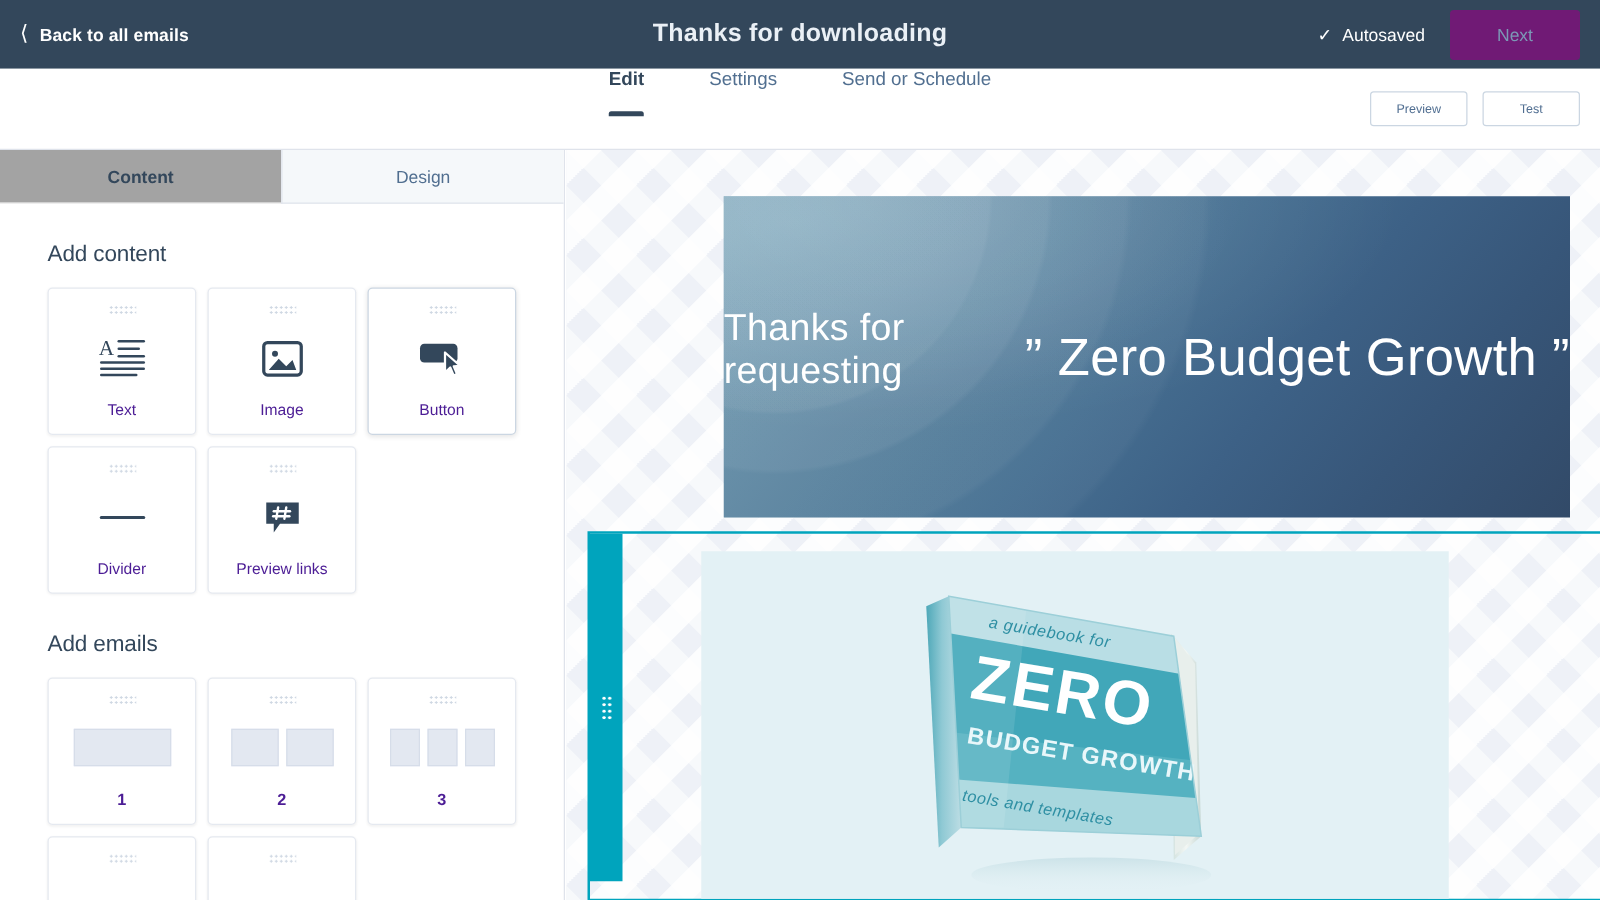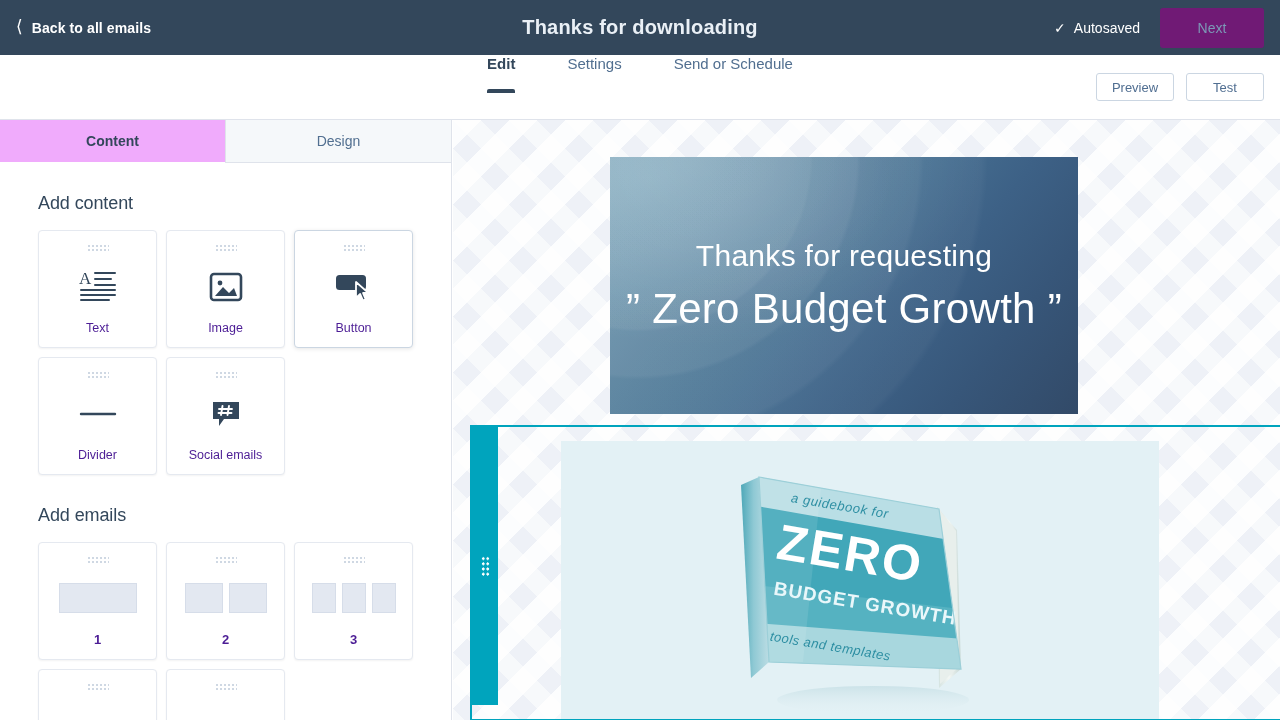--- a/index.html
+++ b/index.html
@@ -72,40 +72,40 @@
     left: 26px; right: 26px; bottom: 0; height: 4px;
     background: #33475b; border-radius: 2px 2px 0 0;
   }
   #tabbar-right {
     position: absolute; right: 16px; top: 0; height: 64px;
     display: flex; align-items: center; gap: 12px;
   }
   .ghost-btn {
     height: 28px; min-width: 78px; padding: 0 14px;
     border: 1px solid #cbd6e2; border-radius: 3px;
-    background: #ffffff; color: #506e91; font-size: 13px;
+    background: #ffffff; color: #506e91; font-size: 10px;
     display: flex; align-items: center; justify-content: center;
     cursor: pointer; font-family: "Liberation Sans", sans-serif;
   }
 
   
   #sidebar {
     position: absolute; left: 0; top: 120px;
     width: 452px; height: 600px;
     background: #ffffff;
     border-right: 1px solid #dfe3eb;
     overflow: hidden;
   }
   #sidebar-tabs { display: flex; height: 43px; }
   .side-tab {
     flex: 1; display: flex; align-items: center; justify-content: center;
     font-size: 14px; cursor: pointer;
   }
   .side-tab.active {
-    background: #f0abfc; color: #33475b; font-weight: 600;
+    background: #a3a3a3; color: #33475b; font-weight: 600;
     border-bottom: 1px solid #ffffff;
   }
   .side-tab.inactive {
     background: #f5f8fa; color: #516f90; font-weight: 400;
     border-bottom: 1px solid #dfe3eb;
     border-left: 1px solid #dfe3eb;
   }
   #sidebar-body { padding: 0 38px; }
   .section-title {
     font-size: 18px; font-weight: 400; color: #33475b;
@@ -149,29 +149,28 @@
     background-color: #eef1f7;
     background-image:
       linear-gradient(135deg, rgba(255,255,255,.85) 25%, transparent 25%, transparent 50%, rgba(255,255,255,.85) 50%, rgba(255,255,255,.85) 75%, transparent 75%),
       linear-gradient(45deg, rgba(255,255,255,.55) 25%, transparent 25%, transparent 50%, rgba(255,255,255,.55) 50%, rgba(255,255,255,.55) 75%, transparent 75%);
     background-size: 56px 56px, 56px 56px;
   }
 
   
   #hero {
     position: absolute; left: 126px; top: 37px;
-    width: 468px; height: 257px;
+    width: 677px; height: 257px;
     background:
       radial-gradient(ellipse 130% 150% at 18% 2%, rgba(255,255,255,.12) 0%, rgba(255,255,255,.07) 22%, rgba(255,255,255,0) 48%),
       radial-gradient(ellipse 95% 110% at 8% 8%, rgba(180,220,235,.22) 0%, rgba(180,220,235,0) 55%),
       linear-gradient(128deg, #6a96ad 0%, #5e8aa4 14%, #527d9a 30%, #466f91 48%, #3d6186 64%, #375679 80%, #324a68 100%);
-    display: flex; flex-direction: column;
+    display: flex; flex-direction: row;
     align-items: center; justify-content: center;
     overflow: hidden;
-    margin-left: 31px;
   }
   #hero-waves {
     position: absolute; inset: 0;
     background:
       radial-gradient(circle 420px at 6% 0%, rgba(255,255,255,.055) 0 52%, rgba(255,255,255,0) 53%),
       radial-gradient(circle 330px at 6% 0%, rgba(255,255,255,.05) 0 52%, rgba(255,255,255,0) 53%),
       radial-gradient(circle 540px at 6% 0%, rgba(255,255,255,.045) 0 52%, rgba(255,255,255,0) 53%),
       radial-gradient(circle 660px at 6% 0%, rgba(255,255,255,.035) 0 52%, rgba(255,255,255,0) 53%);
     pointer-events: none;
   }
@@ -317,21 +316,21 @@
           <svg width="32" height="32" viewBox="0 0 32 32">
             <path d="M3 4 H29 V21 H14 L9 28 V21 H3 Z" fill="#33475b"></path>
             <g stroke="#ffffff" stroke-width="1.9" stroke-linecap="round">
               <line x1="12.5" y1="8" x2="11" y2="17"></line>
               <line x1="19" y1="8" x2="17.5" y2="17"></line>
               <line x1="9" y1="11" x2="22" y2="11"></line>
               <line x1="8.5" y1="15" x2="21.5" y2="15"></line>
             </g>
           </svg>
         </div>
-        <div class="card-label">Social emails</div>
+        <div class="card-label">Preview links</div>
       </div>
     </div>
 
     <div class="section-title">Add emails</div>
 
     <div class="card-grid">
 
       <div class="card layout-card">
         <div class="grip"></div>
         <div class="card-icon">

